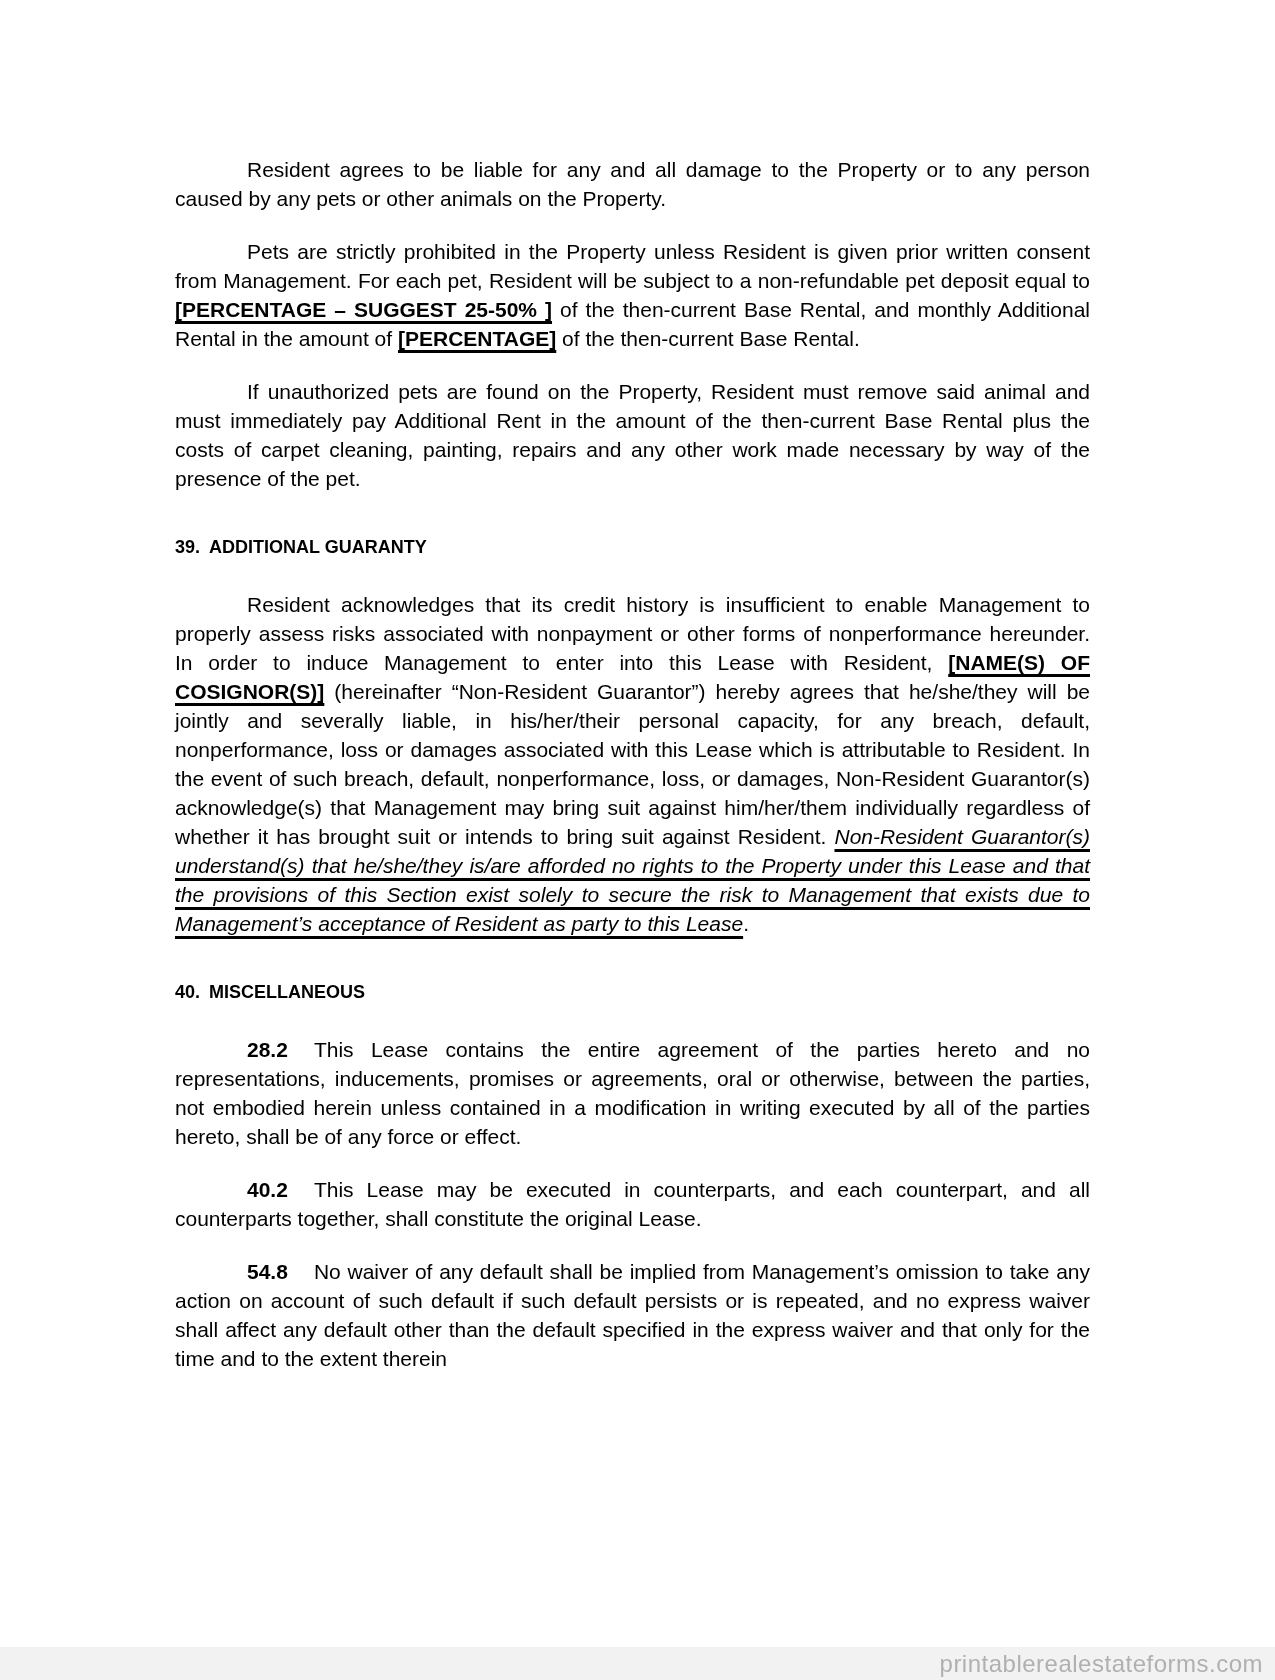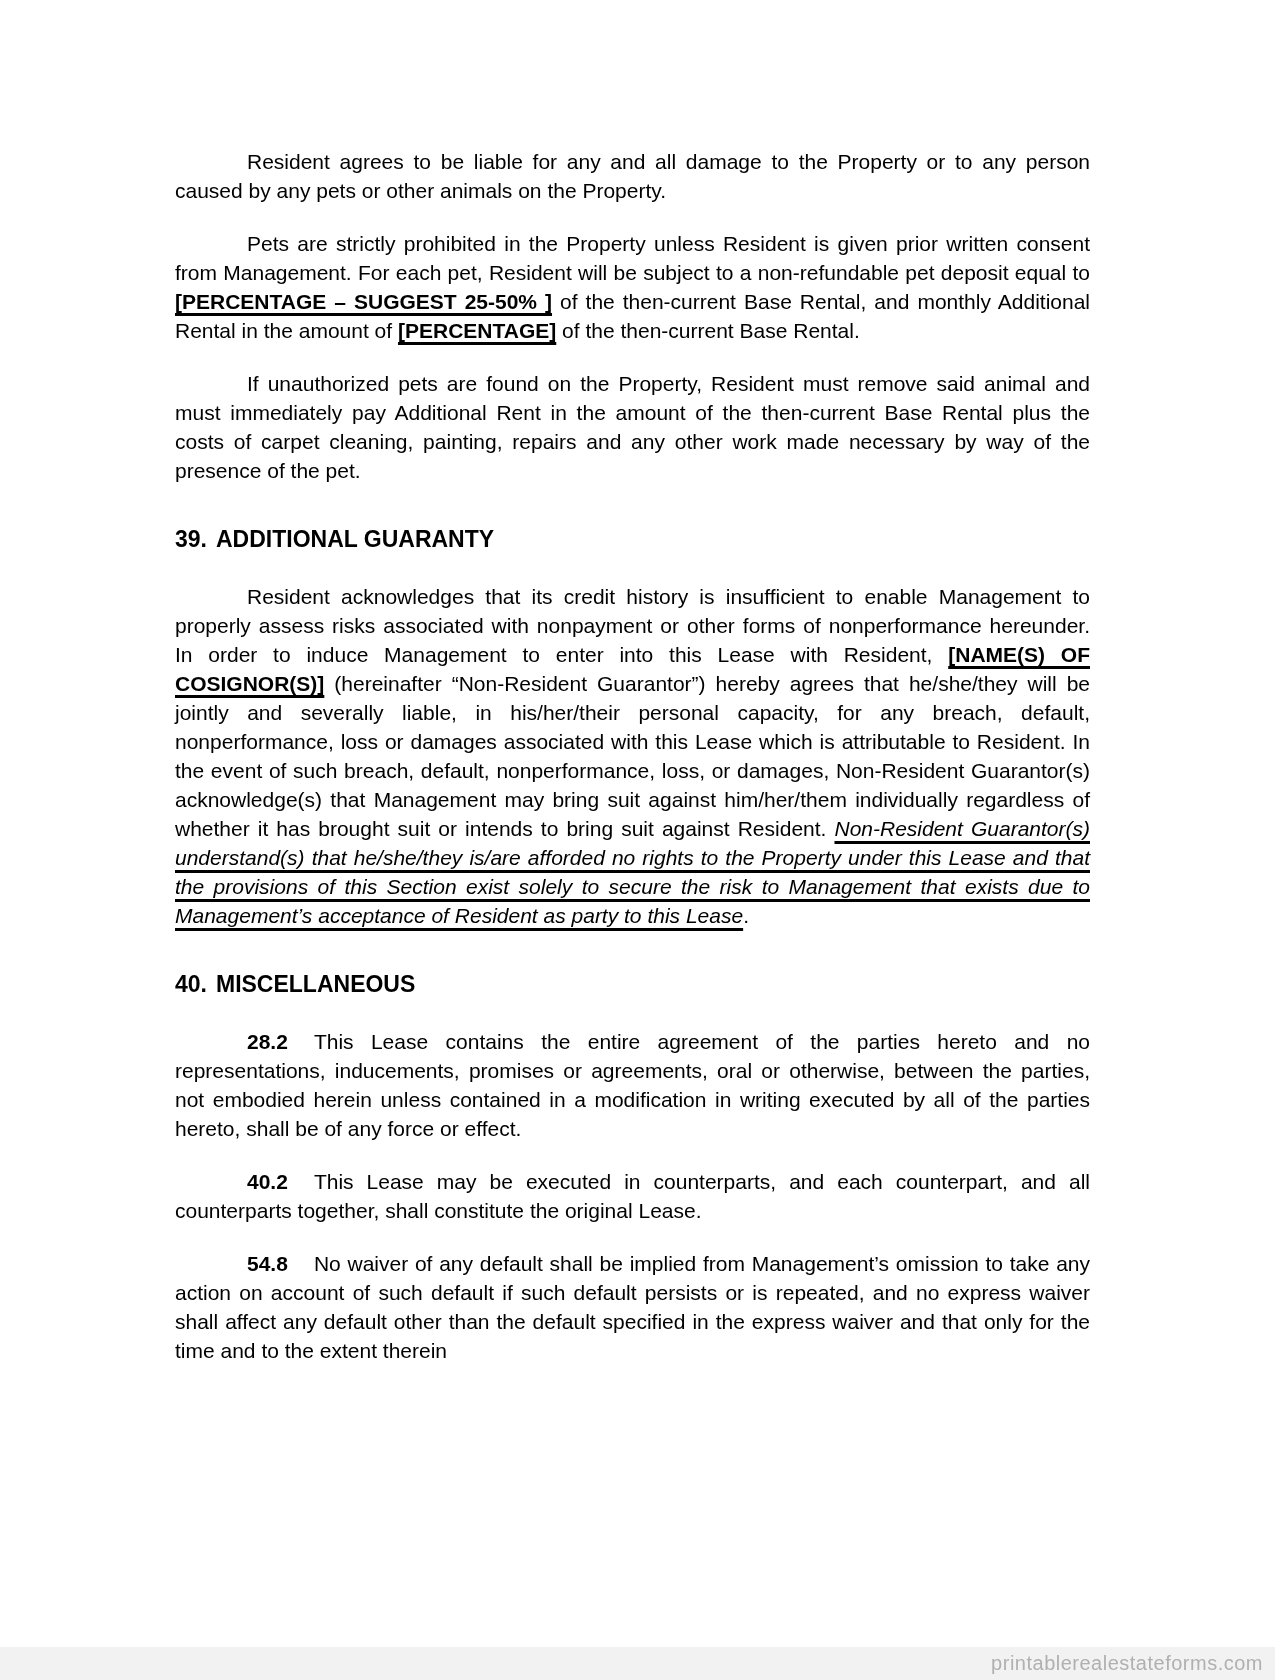--- a/index.html
+++ b/index.html
@@ -20,26 +20,26 @@
   .content {
     position: absolute;
     left: 175px;
     top: 143px;
     width: 915px;
     font-size: 21px;
     line-height: 29px;
     text-align: justify;
   }
   .para {
-    margin: 4px 0 24px 0;
+    margin: 12px 0 24px 0;
     text-indent: 72px;
   }
   .heading {
     margin: 40px 0 28px 0;
-    font-size: 23px;
+    font-size: 18px;
     line-height: 29px;
     font-weight: bold;
     text-align: left;
     text-indent: 0;
   }
   .hnum { margin-right: 9px; }
   .bu {
     font-weight: bold;
     text-decoration: underline;
     text-decoration-thickness: 3px;
@@ -59,21 +59,21 @@
     bottom: 0;
     width: 100%;
     height: 33px;
     background: #f2f2f2;
     text-align: right;
     box-sizing: border-box;
     padding-right: 12px;
   }
   .site {
     color: #b0b0b0;
-    font-size: 20px;
+    font-size: 24px;
     line-height: 33px;
     letter-spacing: 0.5px;
   }
 </style>
 </head>
 <body>
 
 <div class="page">
   <div class="content">
 

